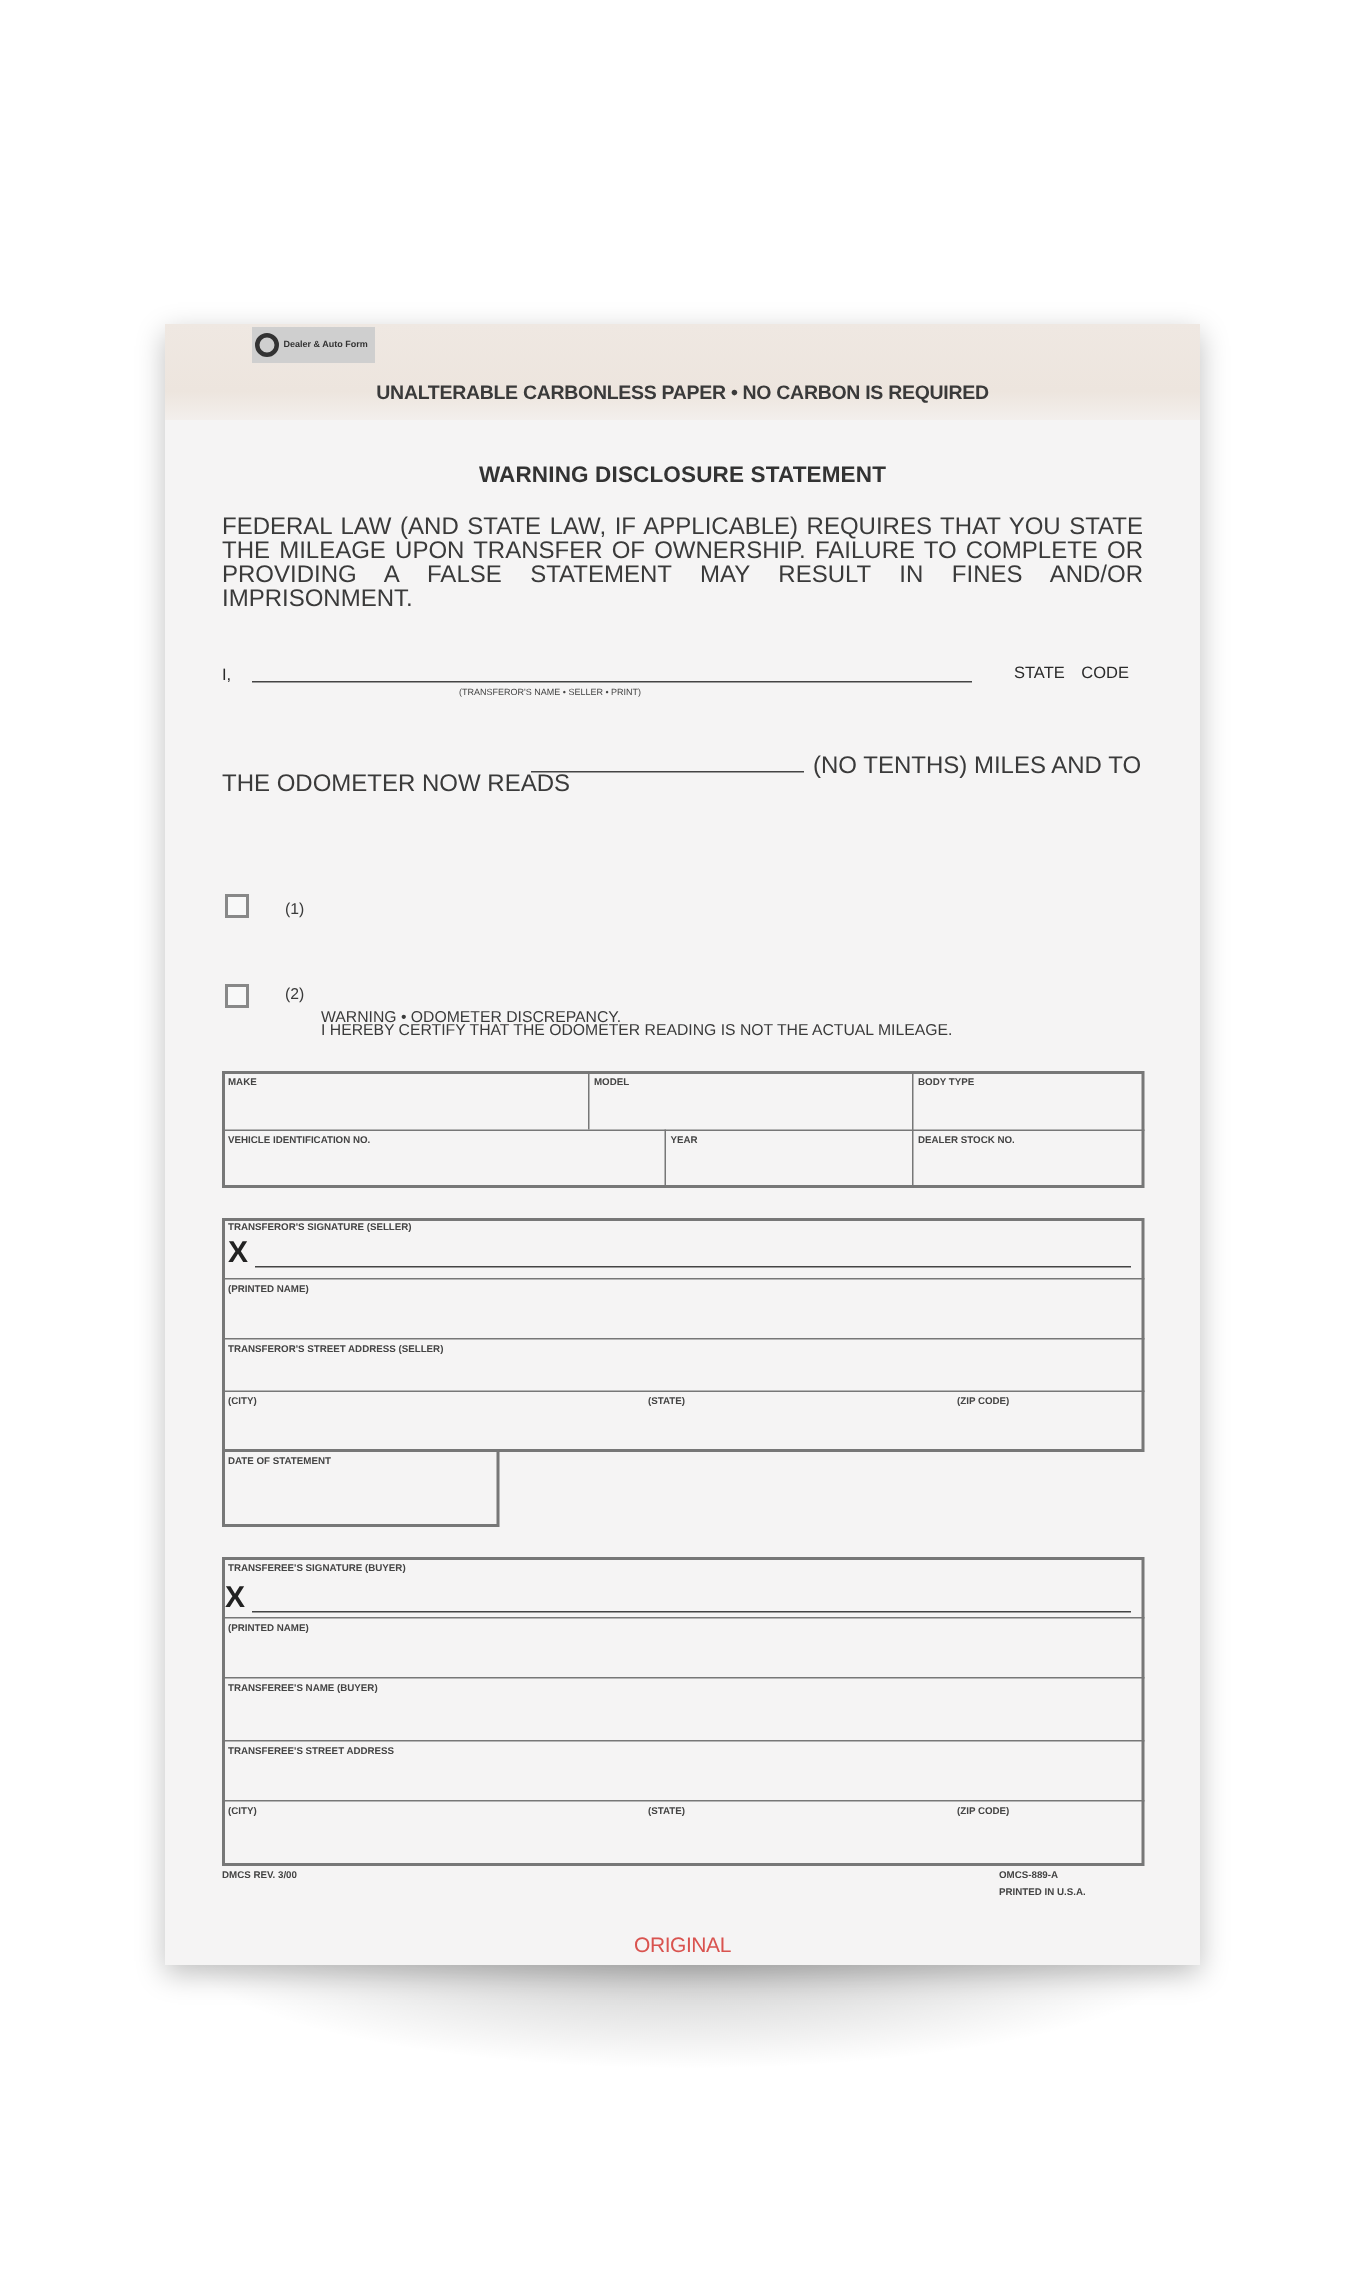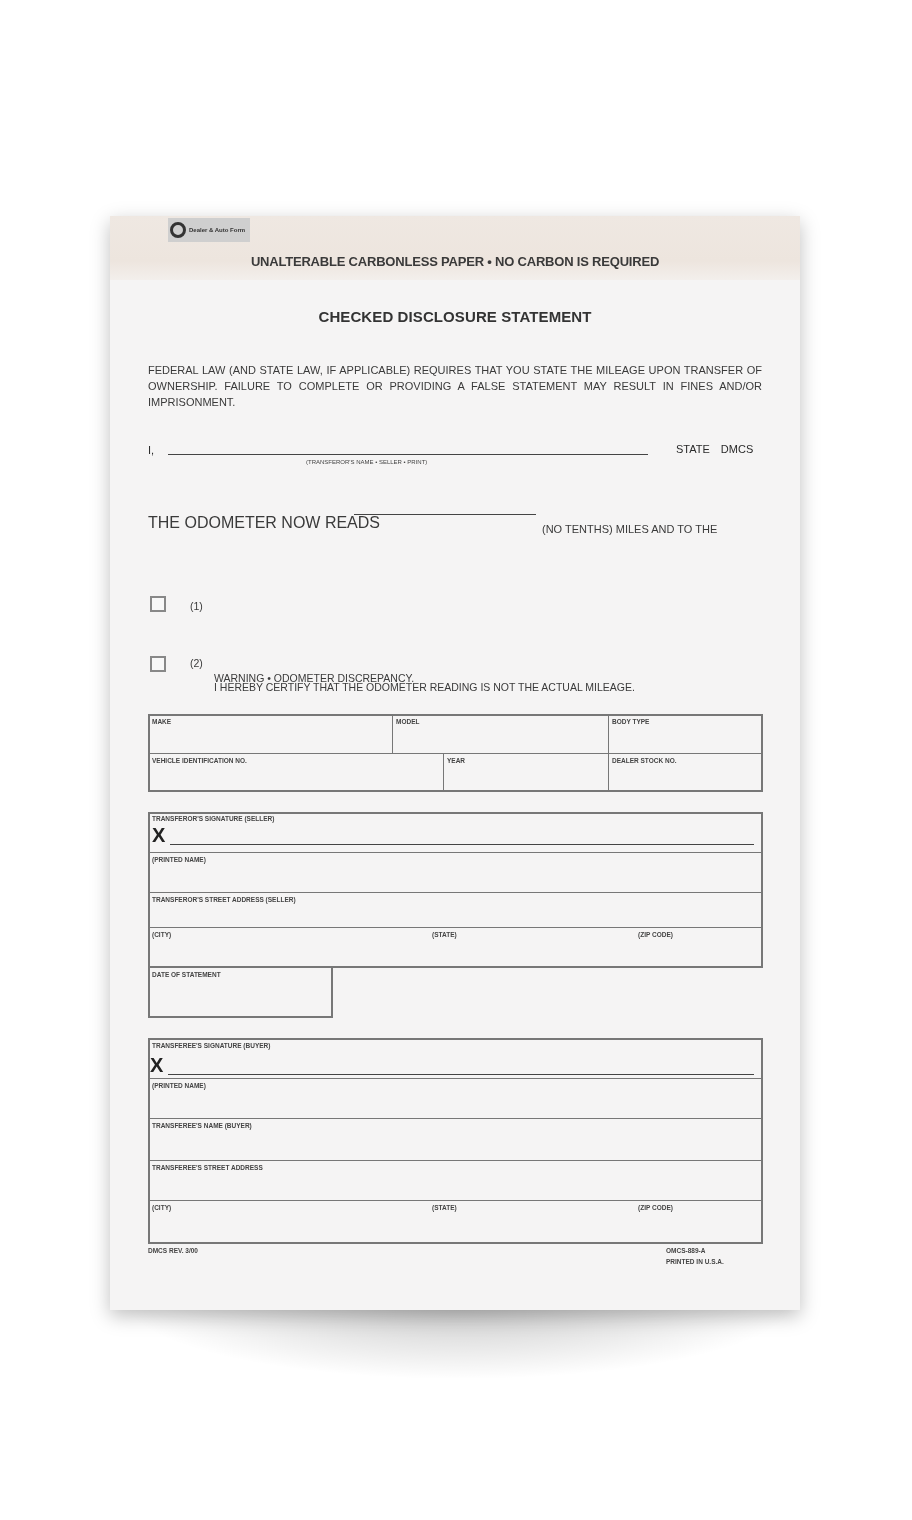--- a/index.html
+++ b/index.html
@@ -27,22 +27,22 @@
   .logo .ltxt { font-size: 6px; font-weight: bold; line-height: 7px; color: #333; }
   .band-text {
     position: absolute; left: 0; top: 38px; width: 690px; text-align: center;
     font-size: 13px; font-weight: bold; color: #3a3a3a; letter-spacing: -0.2px;
   }
   .title {
     position: absolute; left: 0; top: 92px; width: 690px; text-align: center;
     font-size: 15px; font-weight: bold; color: #333; letter-spacing: 0.1px;
   }
   .para {
-    position: absolute; left: 38px; width: 614px; font-size: 11px; line-height: 16px;
-    text-align: justify; text-align-last: left; color: #3a3a3a; text-transform: uppercase; margin-top: 18px;
+    position: absolute; left: 38px; width: 614px; font-size: 16px; line-height: 16px;
+    text-align: justify; text-align-last: left; color: #3a3a3a; text-transform: uppercase;
   }
   .line { position: absolute; border-bottom: 1.5px solid #444; }
   .small { font-size: 6px; color: #444; position: absolute; text-transform: uppercase; white-space: nowrap; }
   .lbl { font-size: 6.5px; color: #444; position: absolute; text-transform: uppercase; white-space: nowrap; font-weight: bold; }
   .chk {
     position: absolute; width: 16px; height: 16px; border: 2px solid #888; box-sizing: border-box; background: #f8f8f8;
   }
   .cert { position: absolute; font-size: 10.5px; line-height: 15px; color: #3a3a3a; text-transform: uppercase; }
   .box { position: absolute; border: 2px solid #777; box-sizing: border-box; }
   .hline { position: absolute; border-top: 1.5px solid #777; }
@@ -57,28 +57,28 @@
 
 <div class="page">
   <div class="band">
     <div class="logo">
       <div class="circ"></div>
       <div class="ltxt">Dealer &amp; Auto Form</div>
     </div>
     <div class="band-text">UNALTERABLE CARBONLESS PAPER • NO CARBON IS REQUIRED</div>
   </div>
 
-  <div class="title">CHECKED DISCLOSURE STATEMENT</div>
+  <div class="title">WARNING DISCLOSURE STATEMENT</div>
 
   <div class="para" style="top:128px;">Federal law (and state law, if applicable) requires that you state the mileage upon transfer of ownership. Failure to complete or providing a false statement may result in fines and/or imprisonment.</div>
 
   <div style="position:absolute;left:38px;top:228px;font-size:11px;">I,</div>
   <div class="line" style="left:58px;top:238px;width:480px;"></div>
   <div class="small" style="left:196px;top:243px;">(Transferor's name • Seller • Print)</div>
-  <div style="position:absolute;left:566px;top:227px;font-size:11px;word-spacing:8px;">STATE DMCS</div>
+  <div style="position:absolute;left:566px;top:227px;font-size:11px;word-spacing:8px;">STATE CODE</div>
 
   <div style="position:absolute;left:38px;top:298px;font-size:16px;text-transform:uppercase;color:#3a3a3a;">The odometer now reads</div>
   <div class="line" style="left:244px;top:298px;width:182px;"></div>
   <div class="para" style="top:287px;left:432px;width:220px;text-align:left;line-height:16px;height:16px;overflow:hidden;">(NO TENTHS) MILES AND TO THE</div>
 
   <div class="chk" style="left:40px;top:380px;"></div>
   <div class="cert" style="left:80px;top:383px;">(1)</div>
 
   <div class="chk" style="left:40px;top:440px;"></div>
   <div class="cert" style="left:80px;top:440px;">(2)</div>
@@ -124,13 +124,14 @@
   <div class="hline" style="left:38px;top:944px;width:615px;"></div>
   <div class="lbl" style="left:42px;top:948px;">TRANSFEREE'S STREET ADDRESS</div>
   <div class="hline" style="left:38px;top:984px;width:615px;"></div>
   <div class="lbl" style="left:42px;top:988px;">(CITY)</div>
   <div class="lbl" style="left:322px;top:988px;">(STATE)</div>
   <div class="lbl" style="left:528px;top:988px;">(ZIP CODE)</div>
 
   <div class="lbl" style="left:38px;top:1031px;">DMCS REV. 3/00</div>
   <div class="lbl" style="left:556px;top:1031px;">OMCS-889-A</div>
   <div class="lbl" style="left:556px;top:1042px;">PRINTED IN U.S.A.</div>
+  <div class="original">ORIGINAL</div>
 </div>
 
 </body></html>

